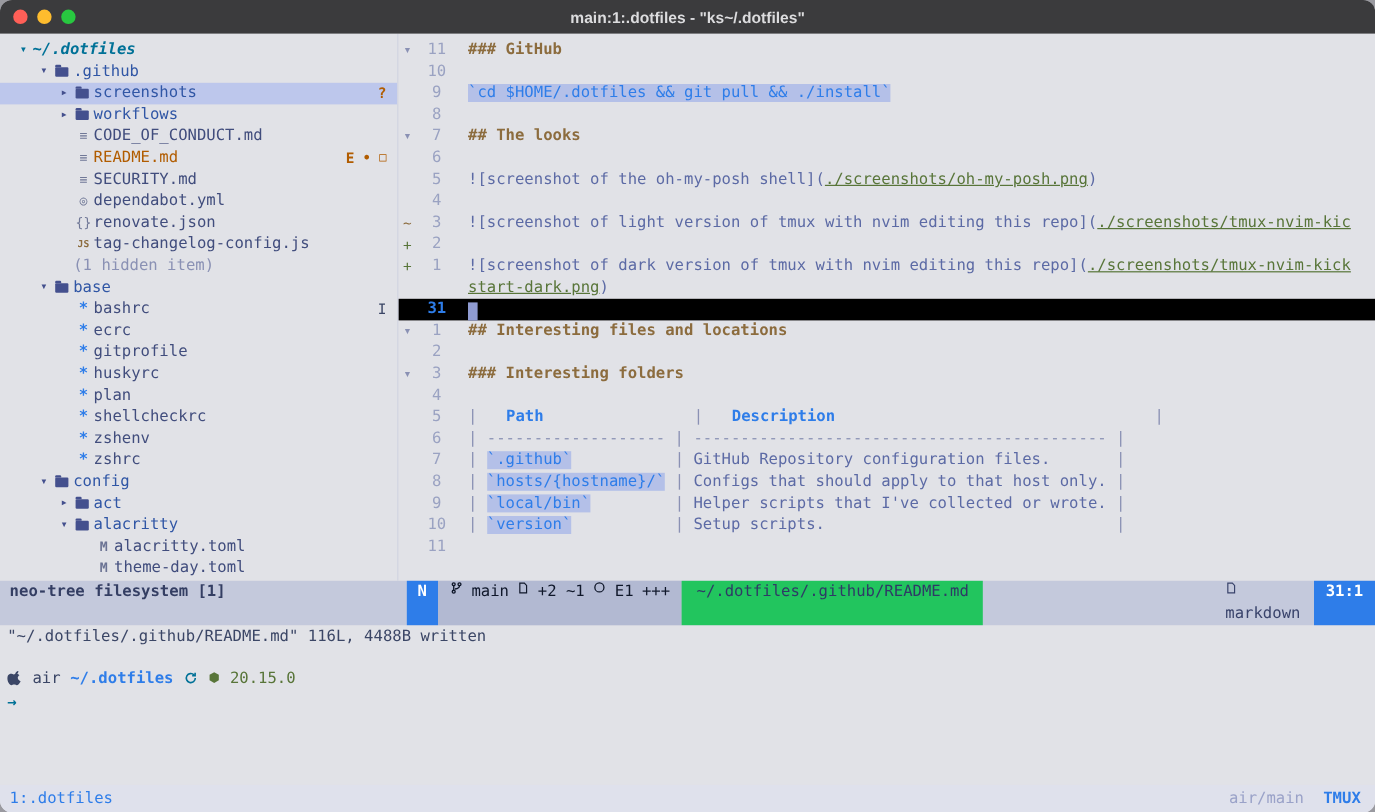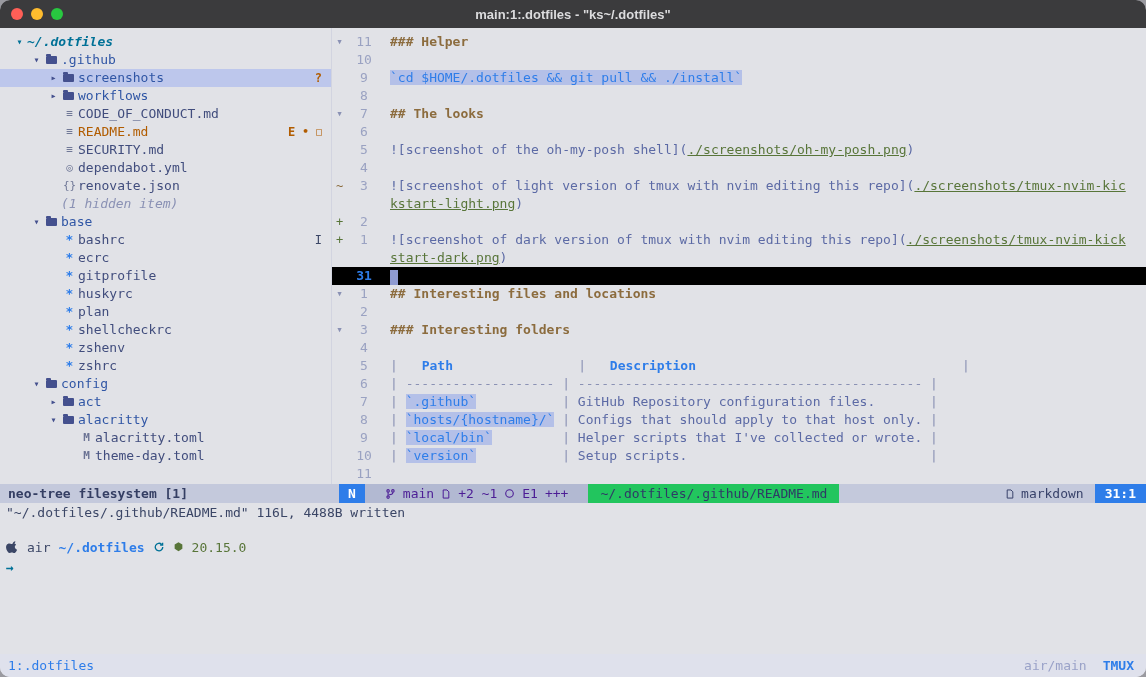--- a/index.html
+++ b/index.html
@@ -26,21 +26,21 @@
   .ic-folder{width:11px;height:8px;background:#44508e;border-radius:1px;position:relative;}
   .ic-folder::before{content:"";position:absolute;top:-2px;left:0;width:5px;height:2px;
     background:#44508e;border-radius:1px 1px 0 0;}
   .ic-rc{color:#2e7de9;font-weight:bold;font-size:13px;}
   .ic-js{font-size:8px;font-weight:bold;color:#8c6c3e;}
   .ic-toml{color:#6b7394;font-weight:bold;font-size:11px;}
   .flabel{color:#414d7d;}
   .folder .flabel{color:#3056a5;}
   .root .flabel{color:#007197;font-weight:bold;font-style:italic;}
   .modified .flabel{color:#b15c00;}
-  .hidden-note .flabel{color:#8a91b4;font-style:italic;}
+  .hidden-note .flabel{color:#8a91b4;}
   .badges{margin-left:auto;padding-right:9px;display:flex;gap:7px;align-items:center;}
   .badge{color:#b15c00;font-size:12px;font-weight:bold;}
   .b-dot{font-size:11px;}
   .b-sq{font-size:10px;font-weight:normal;}
   .b-mark{color:#3b4666;font-weight:normal;}
   
   .editor{flex:1;padding-top:5px;overflow:hidden;min-width:0;}
   .eline{height:18px;line-height:18px;display:flex;white-space:pre;}
   .curline{background:#000000;}
   .sign{width:15px;flex:none;text-align:center;color:#8a91b4;font-size:11px;}
@@ -55,24 +55,24 @@
   .sg-l{color:#587539;text-decoration:underline;}
   .sg-p{color:#8a91b4;}
   .sg-th{color:#2e7de9;font-weight:bold;padding-left:16px;}
   .cursor{display:inline-block;width:8px;height:16px;background:#8f9bd1;vertical-align:-3px;}
   
   .statusrow{flex:0 0 19px;display:flex;}
   .nt-status{width:331px;flex:none;background:#c4c9dc;color:#343e63;font-weight:bold;
     padding-left:8px;line-height:19px;}
   .lualine{flex:1;display:flex;background:#c4c9dc;line-height:19px;min-width:0;}
   .sl-mode{background:#2e7de9;color:#fff;font-weight:bold;padding:0 9px;}
-  .sl-git{background:#b2b9d2;color:#4c1d95;padding:0 20px;display:flex;gap:7px;align-items:center;}
+  .sl-git{background:#b2b9d2;color:#0f172a;padding:0 10px;display:flex;gap:7px;}
   .sl-path{background:#22c55e;color:#2f3a66;padding:0 12px;}
   .sl-fill{flex:1;}
-  .sl-ft{display:flex;align-items:center;gap:6px;padding:0 11px;color:#39436b;}
+  .sl-ft{display:flex;align-items:flex-start;gap:6px;padding:0 11px;color:#39436b;flex-direction:column;}
   .sl-pos{background:#2e7de9;color:#fff;font-weight:bold;padding:0 10px;}
   
   .cmdline{flex:0 0 19px;line-height:19px;padding-left:6px;color:#3b4666;}
   .shell{margin:14px 0 0 6px;}
   .prompt-line{height:22px;display:flex;align-items:center;gap:8px;}
   .apple{color:#3b4666;}
   .host{color:#3b4666;}
   .ppath{color:#2e7de9;font-weight:bold;}
   .refresh{color:#007197;}
   .hex{color:#587539;}
@@ -104,49 +104,49 @@
         <div>
             <div class="tree-row root" style="padding-left: 12px;"><span class="arrow">▾</span><span class="flabel">~/.dotfiles</span></div>
             <div class="tree-row folder" style="padding-left: 29px;"><span class="arrow">▾</span><span class="ic-folder shape"></span><span class="flabel">.github</span></div>
             <div class="tree-row sel folder" style="padding-left: 46px;"><span class="arrow">▸</span><span class="ic-folder shape"></span><span class="flabel">screenshots</span><span class="badges"><span class="badge ">?</span></span></div>
             <div class="tree-row folder" style="padding-left: 46px;"><span class="arrow">▸</span><span class="ic-folder shape"></span><span class="flabel">workflows</span></div>
             <div class="tree-row" style="padding-left: 46px;"><span class="arrow"></span><span class="ic-md ficon">≡</span><span class="flabel">CODE_OF_CONDUCT.md</span></div>
             <div class="tree-row modified" style="padding-left: 46px;"><span class="arrow"></span><span class="ic-md ficon">≡</span><span class="flabel">README.md</span><span class="badges"><span class="badge ">E</span><span class="badge b-dot">•</span><span class="badge b-sq">□</span></span></div>
             <div class="tree-row" style="padding-left: 46px;"><span class="arrow"></span><span class="ic-md ficon">≡</span><span class="flabel">SECURITY.md</span></div>
             <div class="tree-row" style="padding-left: 46px;"><span class="arrow"></span><span class="ic-yml ficon">◎</span><span class="flabel">dependabot.yml</span></div>
             <div class="tree-row" style="padding-left: 46px;"><span class="arrow"></span><span class="ic-json ficon">{}</span><span class="flabel">renovate.json</span></div>
+            <div class="tree-row" style="padding-left: 46px;"><span class="arrow"></span><span class="ic-js ficon">JS</span><span class="flabel">tag-changelog-config.js</span></div>
             <div class="tree-row hidden-note" style="padding-left: 46px;"><span class="arrow"></span><span class="flabel">(1 hidden item)</span></div>
             <div class="tree-row folder" style="padding-left: 29px;"><span class="arrow">▾</span><span class="ic-folder shape"></span><span class="flabel">base</span></div>
             <div class="tree-row" style="padding-left: 46px;"><span class="arrow"></span><span class="ic-rc ficon">*</span><span class="flabel">bashrc</span><span class="badges"><span class="badge b-mark">I</span></span></div>
             <div class="tree-row" style="padding-left: 46px;"><span class="arrow"></span><span class="ic-rc ficon">*</span><span class="flabel">ecrc</span></div>
             <div class="tree-row" style="padding-left: 46px;"><span class="arrow"></span><span class="ic-rc ficon">*</span><span class="flabel">gitprofile</span></div>
             <div class="tree-row" style="padding-left: 46px;"><span class="arrow"></span><span class="ic-rc ficon">*</span><span class="flabel">huskyrc</span></div>
             <div class="tree-row" style="padding-left: 46px;"><span class="arrow"></span><span class="ic-rc ficon">*</span><span class="flabel">plan</span></div>
             <div class="tree-row" style="padding-left: 46px;"><span class="arrow"></span><span class="ic-rc ficon">*</span><span class="flabel">shellcheckrc</span></div>
             <div class="tree-row" style="padding-left: 46px;"><span class="arrow"></span><span class="ic-rc ficon">*</span><span class="flabel">zshenv</span></div>
             <div class="tree-row" style="padding-left: 46px;"><span class="arrow"></span><span class="ic-rc ficon">*</span><span class="flabel">zshrc</span></div>
             <div class="tree-row folder" style="padding-left: 29px;"><span class="arrow">▾</span><span class="ic-folder shape"></span><span class="flabel">config</span></div>
             <div class="tree-row folder" style="padding-left: 46px;"><span class="arrow">▸</span><span class="ic-folder shape"></span><span class="flabel">act</span></div>
             <div class="tree-row folder" style="padding-left: 46px;"><span class="arrow">▾</span><span class="ic-folder shape"></span><span class="flabel">alacritty</span></div>
             <div class="tree-row" style="padding-left: 63px;"><span class="arrow"></span><span class="ic-toml ficon">M</span><span class="flabel">alacritty.toml</span></div>
             <div class="tree-row" style="padding-left: 63px;"><span class="arrow"></span><span class="ic-toml ficon">M</span><span class="flabel">theme-day.toml</span></div>
           </div>
       </div>
       <div class="editor">
         <div>
-            <div class="eline"><span class="sign ">▾</span><span class="lnum">11</span><span class="ltext"><span class="sg-h">### Helper</span></span></div>
+            <div class="eline"><span class="sign ">▾</span><span class="lnum">11</span><span class="ltext"><span class="sg-h">### GitHub</span></span></div>
             <div class="eline"><span class="sign "> </span><span class="lnum">10</span><span class="ltext"></span></div>
             <div class="eline"><span class="sign "> </span><span class="lnum">9</span><span class="ltext"><span class="sg-c">`cd $HOME/.dotfiles &amp;&amp; git pull &amp;&amp; ./install`</span></span></div>
             <div class="eline"><span class="sign "> </span><span class="lnum">8</span><span class="ltext"></span></div>
             <div class="eline"><span class="sign ">▾</span><span class="lnum">7</span><span class="ltext"><span class="sg-h">## The looks</span></span></div>
             <div class="eline"><span class="sign "> </span><span class="lnum">6</span><span class="ltext"></span></div>
             <div class="eline"><span class="sign "> </span><span class="lnum">5</span><span class="ltext"><span class="sg-t">![screenshot of the oh-my-posh shell](</span><span class="sg-l">./screenshots/oh-my-posh.png</span><span class="sg-t">)</span></span></div>
             <div class="eline"><span class="sign "> </span><span class="lnum">4</span><span class="ltext"></span></div>
             <div class="eline"><span class="sign chg">~</span><span class="lnum">3</span><span class="ltext"><span class="sg-t">![screenshot of light version of tmux with nvim editing this repo](</span><span class="sg-l">./screenshots/tmux-nvim-kic</span></span></div>
-            <div class="eline"><span class="sign "> </span><span class="lnum"></span><span class="ltext"><span class="sg-l">kstart-light.png</span><span class="sg-t">)</span></span></div>
             <div class="eline"><span class="sign add">+</span><span class="lnum">2</span><span class="ltext"></span></div>
             <div class="eline"><span class="sign add">+</span><span class="lnum">1</span><span class="ltext"><span class="sg-t">![screenshot of dark version of tmux with nvim editing this repo](</span><span class="sg-l">./screenshots/tmux-nvim-kick</span></span></div>
             <div class="eline"><span class="sign "> </span><span class="lnum"></span><span class="ltext"><span class="sg-l">start-dark.png</span><span class="sg-t">)</span></span></div>
             <div class="eline curline"><span class="sign "> </span><span class="lnum curnum">31</span><span class="ltext"><span class="cursor"> </span></span></div>
             <div class="eline"><span class="sign ">▾</span><span class="lnum">1</span><span class="ltext"><span class="sg-h">## Interesting files and locations</span></span></div>
             <div class="eline"><span class="sign "> </span><span class="lnum">2</span><span class="ltext"></span></div>
             <div class="eline"><span class="sign ">▾</span><span class="lnum">3</span><span class="ltext"><span class="sg-h">### Interesting folders</span></span></div>
             <div class="eline"><span class="sign "> </span><span class="lnum">4</span><span class="ltext"></span></div>
             <div class="eline"><span class="sign "> </span><span class="lnum">5</span><span class="ltext"><span class="sg-p">| </span><span class="sg-th">Path</span><span class="sg-p">                | </span><span class="sg-th">Description</span><span class="sg-p">                                  |</span></span></div>
             <div class="eline"><span class="sign "> </span><span class="lnum">6</span><span class="ltext"><span class="sg-p">| ------------------- | -------------------------------------------- |</span></span></div>

